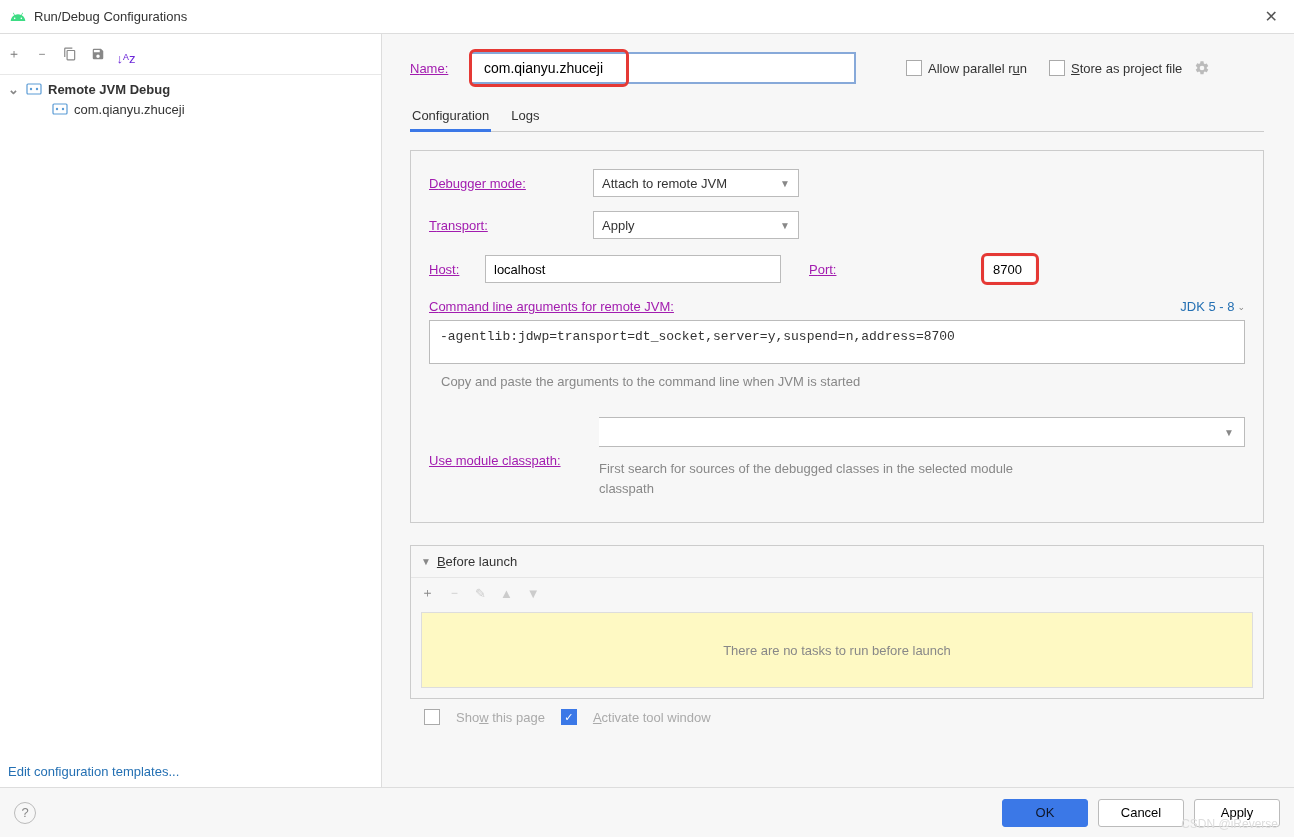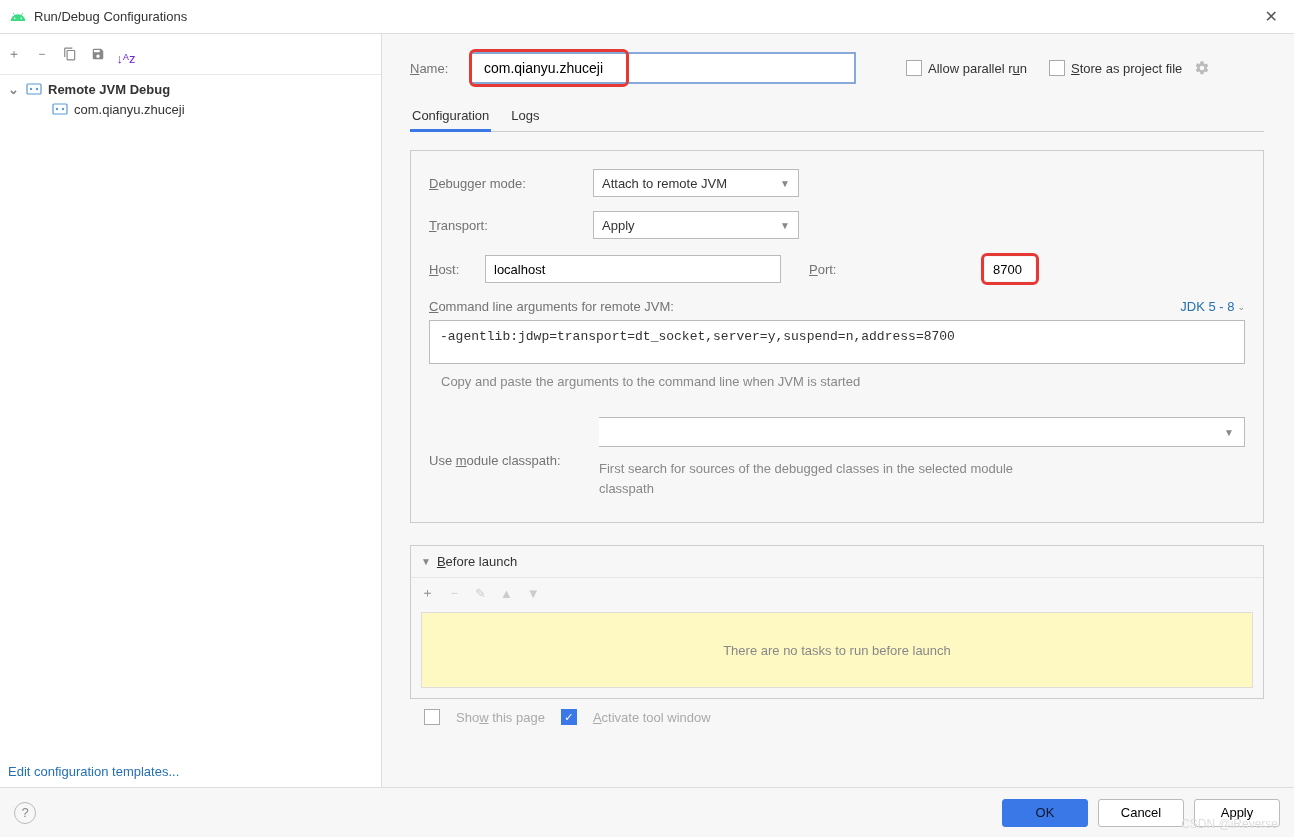--- a/index.html
+++ b/index.html
@@ -15,21 +15,21 @@
 .tree { flex: 1; padding: 4px 0; }
 .tree-node { display: flex; align-items: center; padding: 2px 8px; cursor: pointer; }
 .tree-node.root { font-weight: bold; }
 .tree-node.child { padding-left: 46px; font-weight: normal; }
 .tree-chevron { width: 12px; color: #888; }
 .remote-debug-icon { width: 16px; height: 16px; margin: 0 6px; }
 .edit-templates { color: #2470b3; padding: 8px 8px; cursor: pointer; }
 .content { flex: 1; padding: 18px 30px 0 28px; overflow: hidden; background: #f7f7f7; position: relative; }
 .row { display: flex; align-items: center; margin-bottom: 18px; }
 .name-row .label { width: 60px; }
-.label { font-size: 13px; color: #737373; }
+.label { font-size: 13px; color: #a21caf; text-decoration: underline; }
 .underline-char { text-decoration: underline; }
 .name-input { width: 386px; height: 32px; border: 2px solid #87a9d9; padding: 0 10px; font-size: 14px; background: #fff; outline: none; }
 .red-box-name { border: 3px solid #e53935; border-radius: 6px; padding: 2px; margin-right: 4px; display: inline-block; }
 .red-box-name .name-input { border: none; width: 144px; height: 26px; }
 .checkbox-group { display: flex; align-items: center; gap: 6px; margin-left: auto; }
 .checkbox { width: 16px; height: 16px; border: 1px solid #aaa; background: #fff; cursor: pointer; }
 .gear-icon { width: 16px; height: 16px; color: #aaa; margin-left: 6px; }
 .tabs { display: flex; gap: 18px; border-bottom: 1px solid #ccc; margin-bottom: 18px; }
 .tab { padding: 6px 2px; cursor: pointer; font-size: 13px; }
 .tab.active { color: #333; border-bottom: 3px solid #3b78e7; margin-bottom: -1px; }

